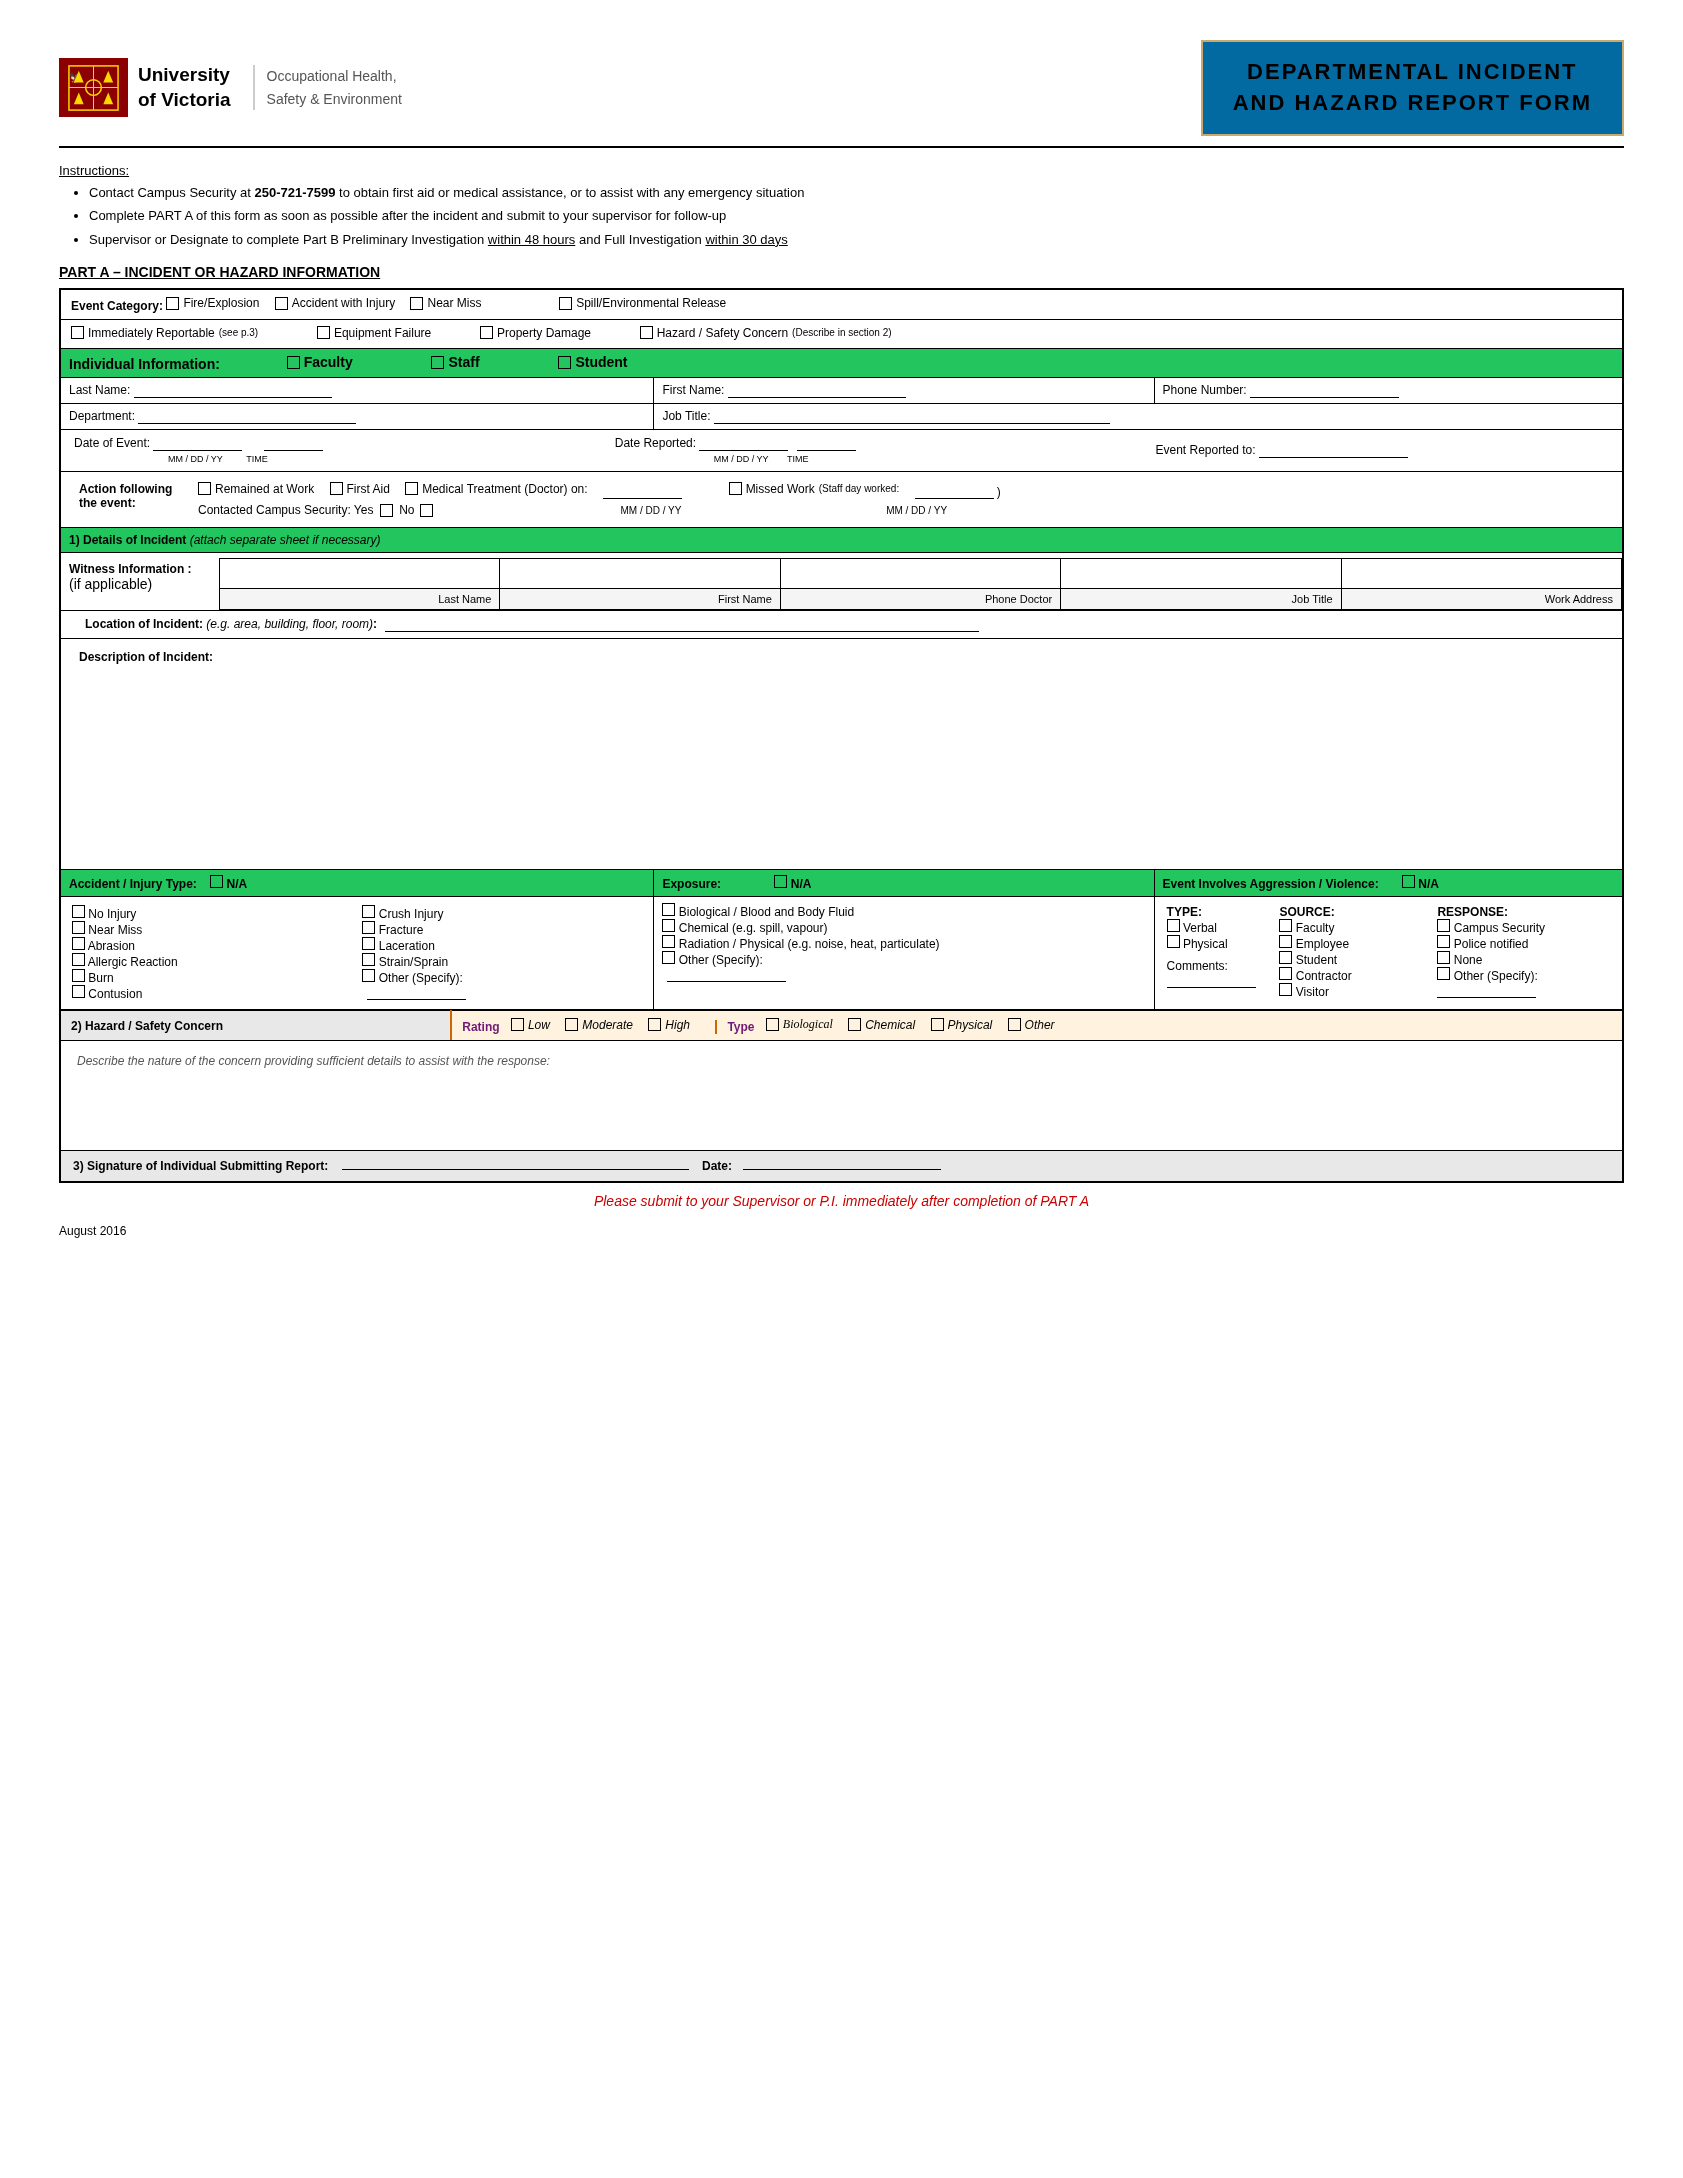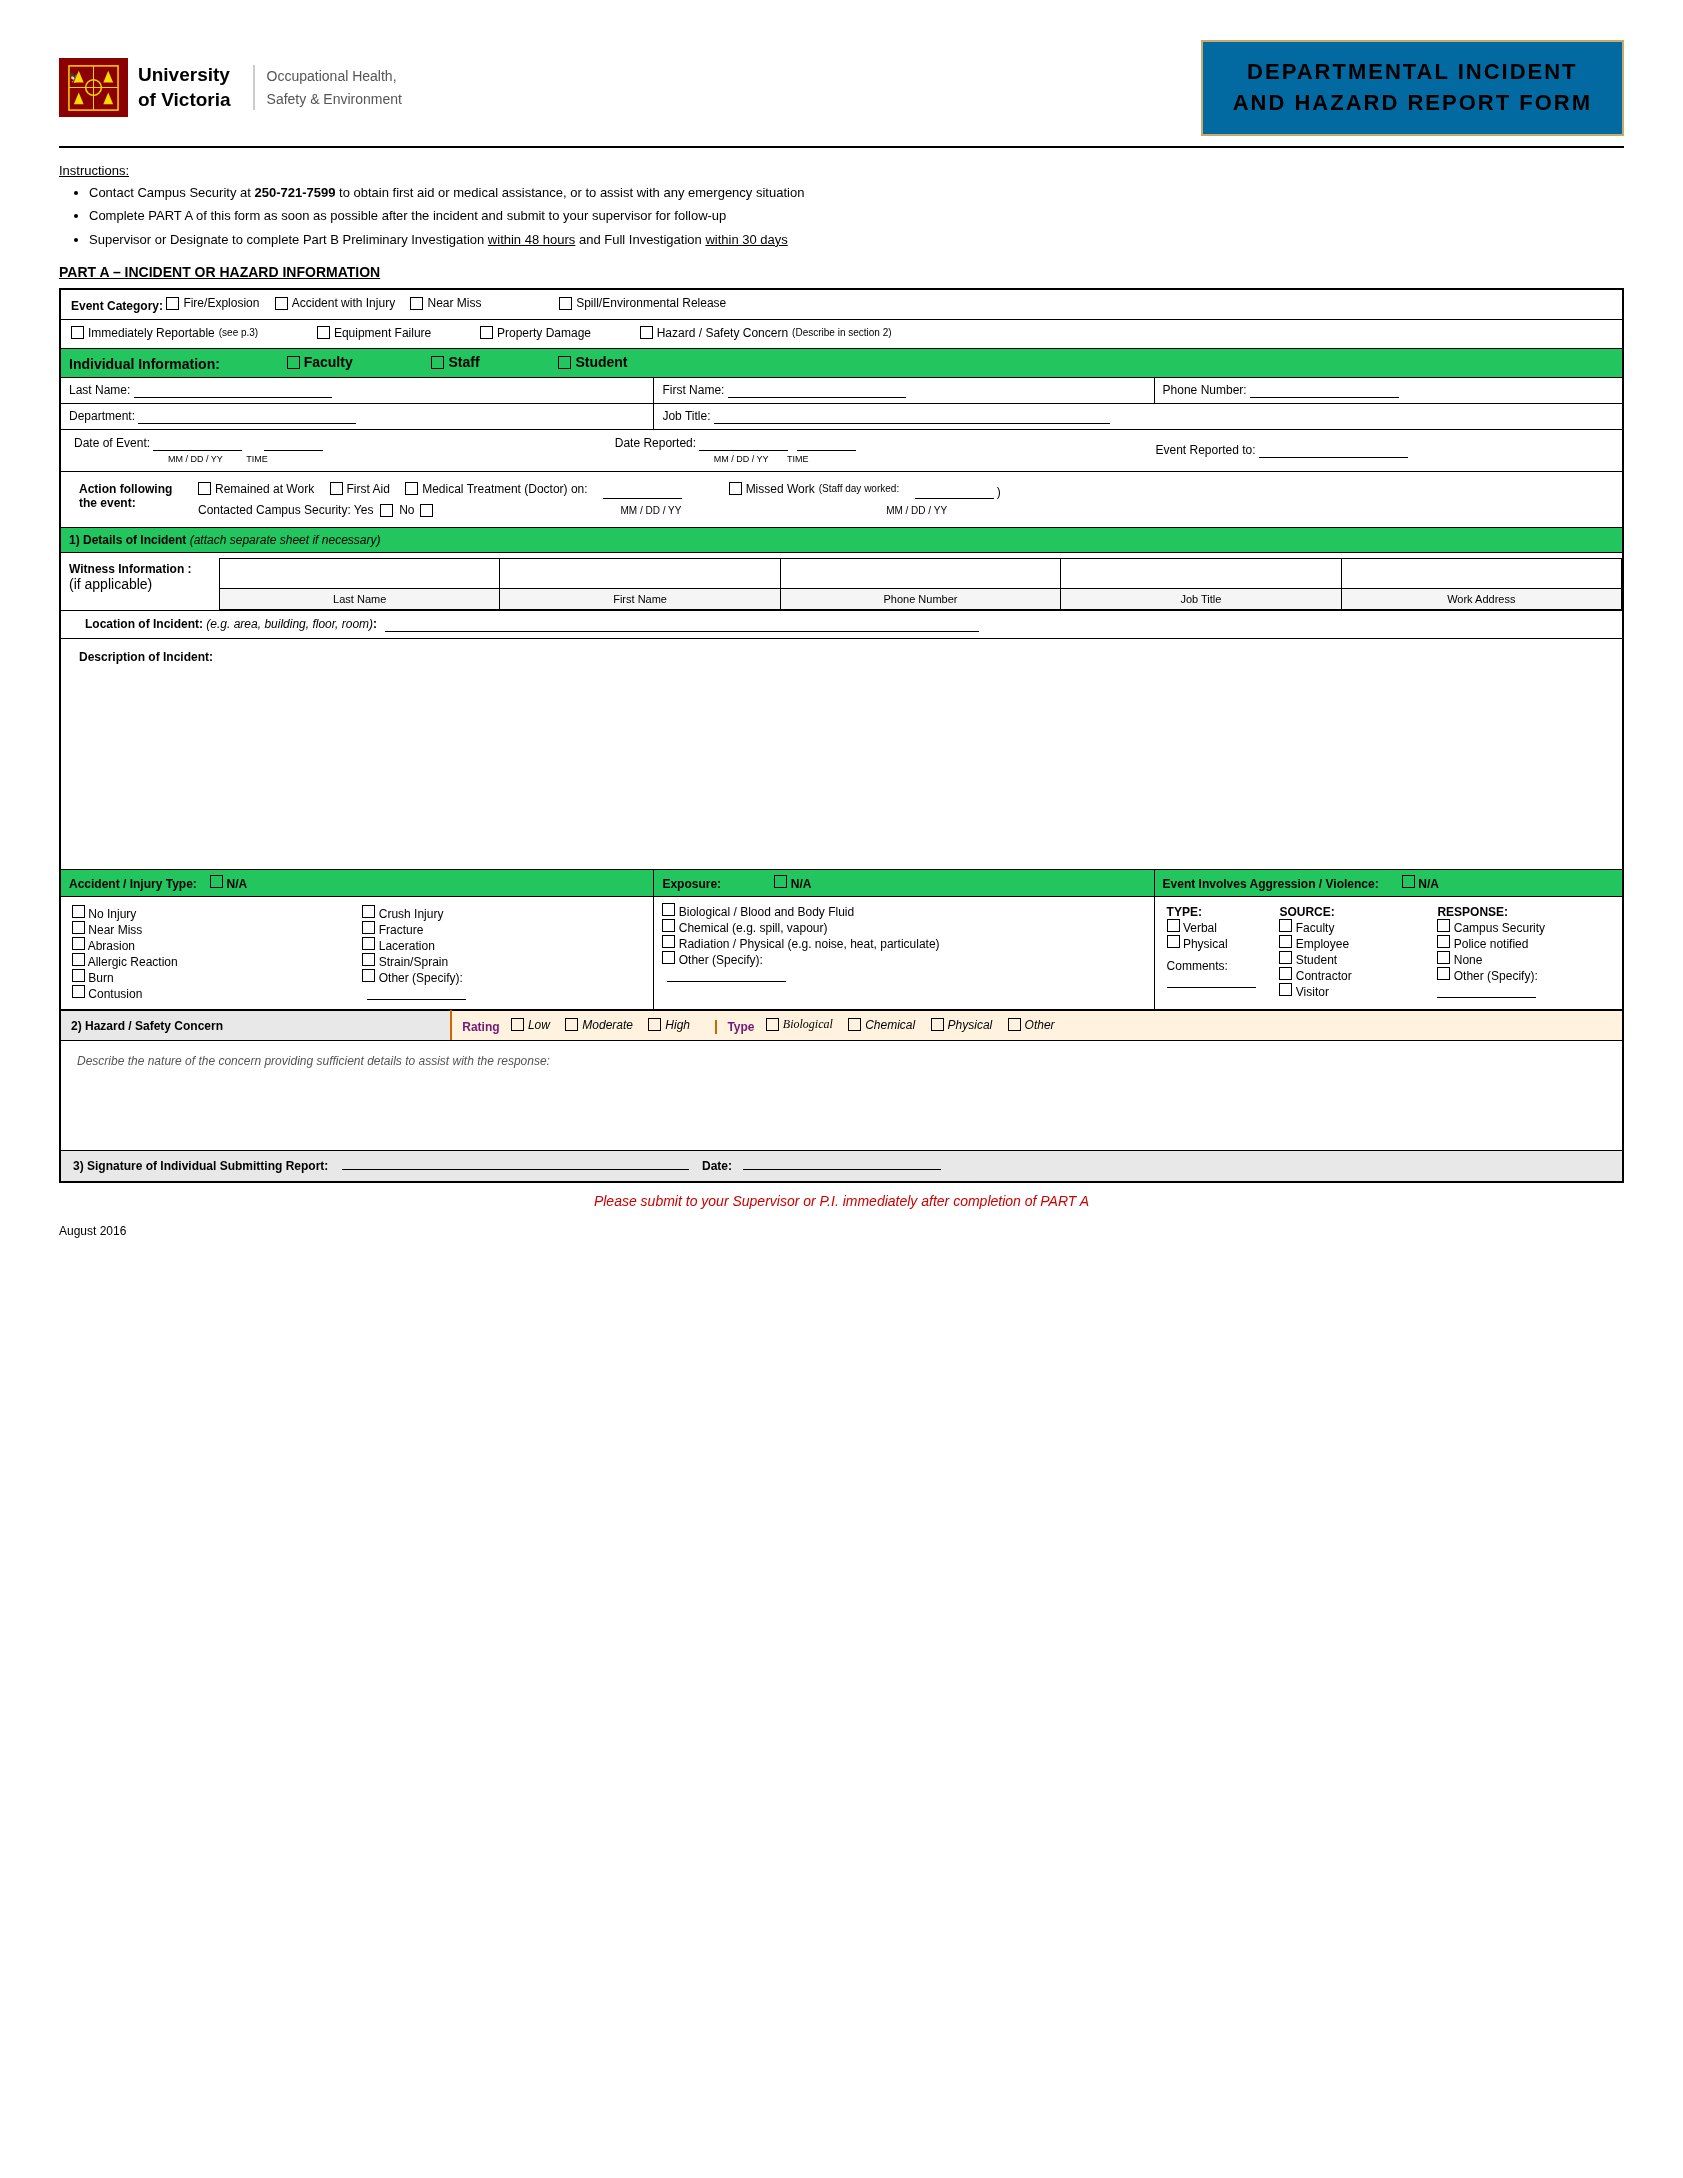--- a/index.html
+++ b/index.html
@@ -113,21 +113,21 @@
       color: #c00;
       font-style: italic;
       font-size: 14px;
       margin-top: 10px;
     }
     .footer-date {
       margin-top: 15px;
       font-size: 12px;
     }
     .witness-table { width: 100%; border-collapse: collapse; }
-    .witness-table td { border: 1px solid #000; padding: 4px 8px; text-align: center; font-size: 11px; }
+    .witness-table td { border: 1px solid #000; padding: 4px 8px; text-align: right; font-size: 11px; }
     .incident-desc-area {
       min-height: 198px;
       padding: 8px;
     }
     .hazard-desc-area {
       min-height: 99px;
       padding: 8px;
       font-style: italic;
       font-size: 12px;
     }
@@ -340,21 +340,21 @@
                       <tr>
                 <td style="width:20%;height:30px;"></td>
                 <td style="width:20%;"></td>
                 <td style="width:20%;"></td>
                 <td style="width:20%;"></td>
                 <td style="width:20%;"></td>
               </tr>
               <tr style="background:#f5f5f5;">
                 <td>Last Name</td>
                 <td>First Name</td>
-                <td>Phone Number</td>
+                <td>Phone Doctor</td>
                 <td>Job Title</td>
                 <td>Work Address</td>
               </tr>
             </tbody>
                   </table>
           </td>
         </tr>
       </tbody>
           </table>
     </td>

